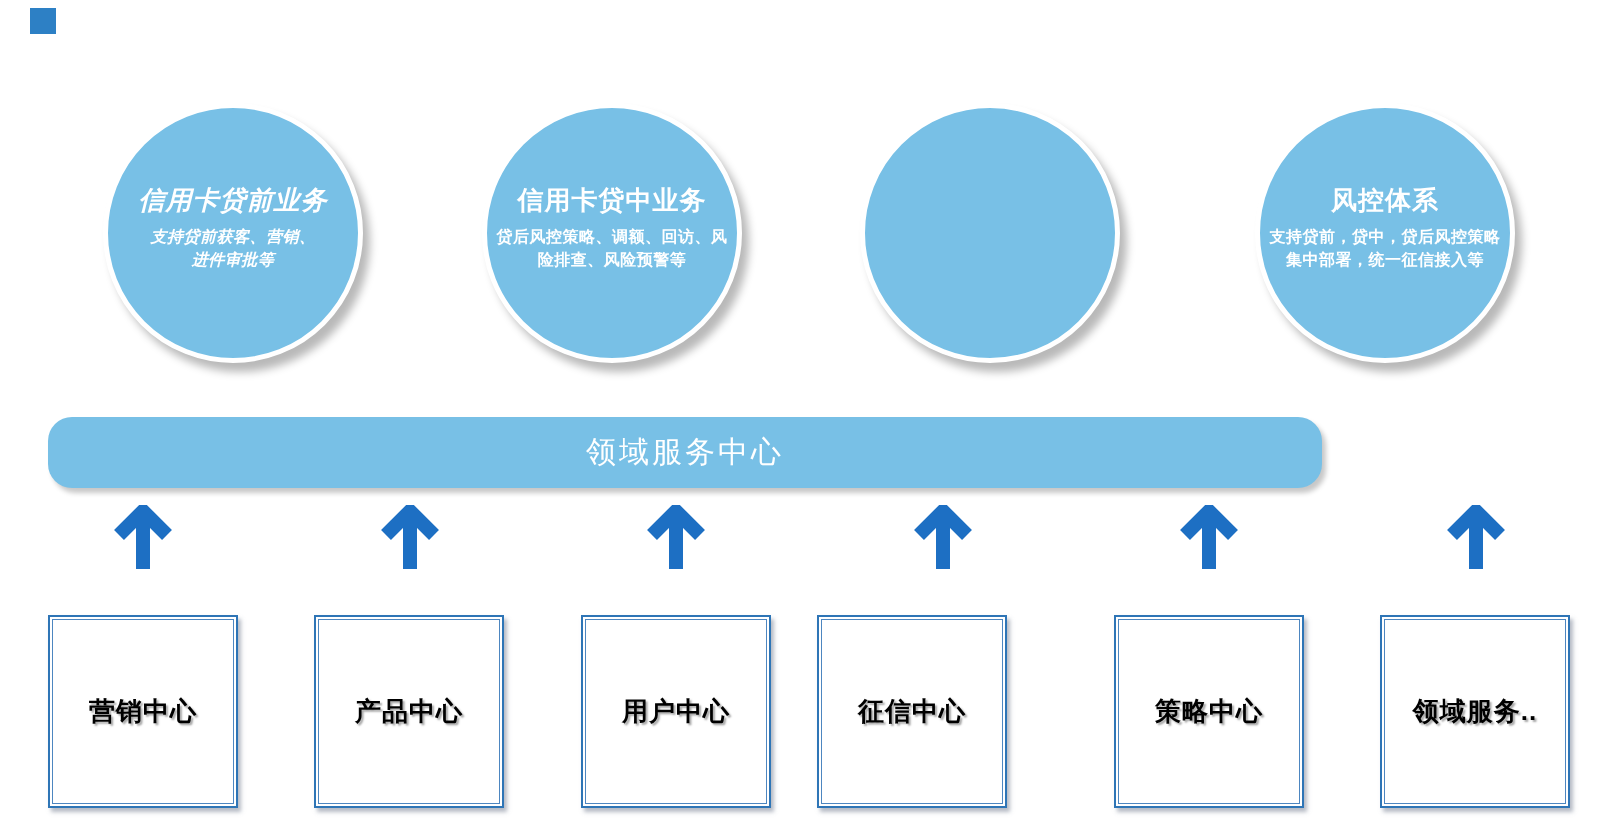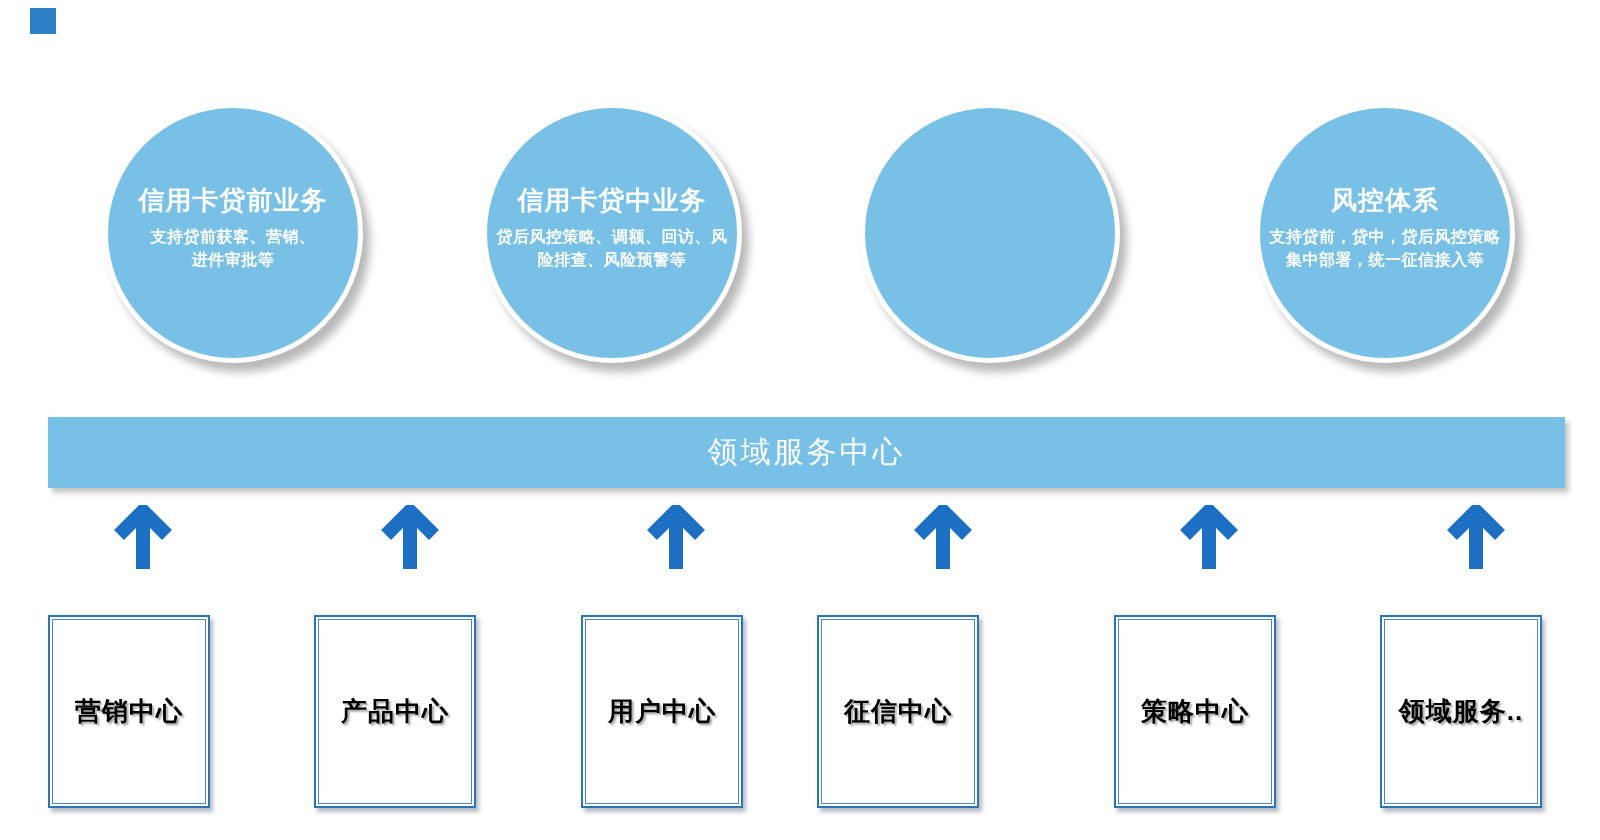--- a/index.html
+++ b/index.html
@@ -20,36 +20,36 @@
   .circle-inner{
     text-align:center;transform:translateY(-6px);color:#ffffff;
   }
   .circle-title{
     font-size:26px;font-weight:bold;letter-spacing:1px;margin-bottom:7px;white-space:nowrap;
   }
   .circle-sub{
     width:286px;margin:0 auto;font-size:16px;font-weight:bold;line-height:1.45;
     white-space:pre-line;letter-spacing:0.5px;
   }
-  .c1{left:103px;} .c2{left:482px;} .c3{left:860px;} .c4{left:1255px;}
+  .c1{left:103px;font-style:italic;} .c2{left:482px;} .c3{left:860px;} .c4{left:1255px;}
   
   .service-bar{
-    position:absolute;left:48px;top:417px;width:1517px;height:71px;background:#78c0e6;
+    position:absolute;left:48px;top:417px;width:1274px;height:71px;background:#78c0e6;
     box-shadow:4px 5px 5px rgba(0,0,0,0.22);
-    display:flex;align-items:center;justify-content:center;
+    display:flex;align-items:center;justify-content:center;border-radius:24px;
   }
   .service-bar-label{
     color:#ffffff;font-size:30px;letter-spacing:3px;
   }
   
   .up-arrow{position:absolute;top:505px;width:64px;height:66px;}
   .a1{left:111px;} .a2{left:378px;} .a3{left:644px;} .a4{left:911px;} .a5{left:1177px;} .a6{left:1444px;}
   
   .box{
-    position:absolute;top:615px;width:162px;height:193px;background:#ffffff;
+    position:absolute;top:615px;width:190px;height:193px;background:#ffffff;
     box-sizing:border-box;border:2px solid #2e75b6;
     box-shadow:inset 0 0 0 2px #ffffff,inset 0 0 0 3px #4d86c0,3px 4px 4px rgba(110,120,140,0.5);
     display:flex;align-items:center;justify-content:center;
   }
   .box-label{
     font-size:26px;font-weight:bold;color:#000000;letter-spacing:1px;
     text-shadow:2px 2px 2px rgba(0,0,0,0.35);white-space:nowrap;
   }
   .b1{left:48px;} .b2{left:314px;} .b3{left:581px;} .b4{left:817px;} .b5{left:1114px;} .b6{left:1380px;}
 </style>

